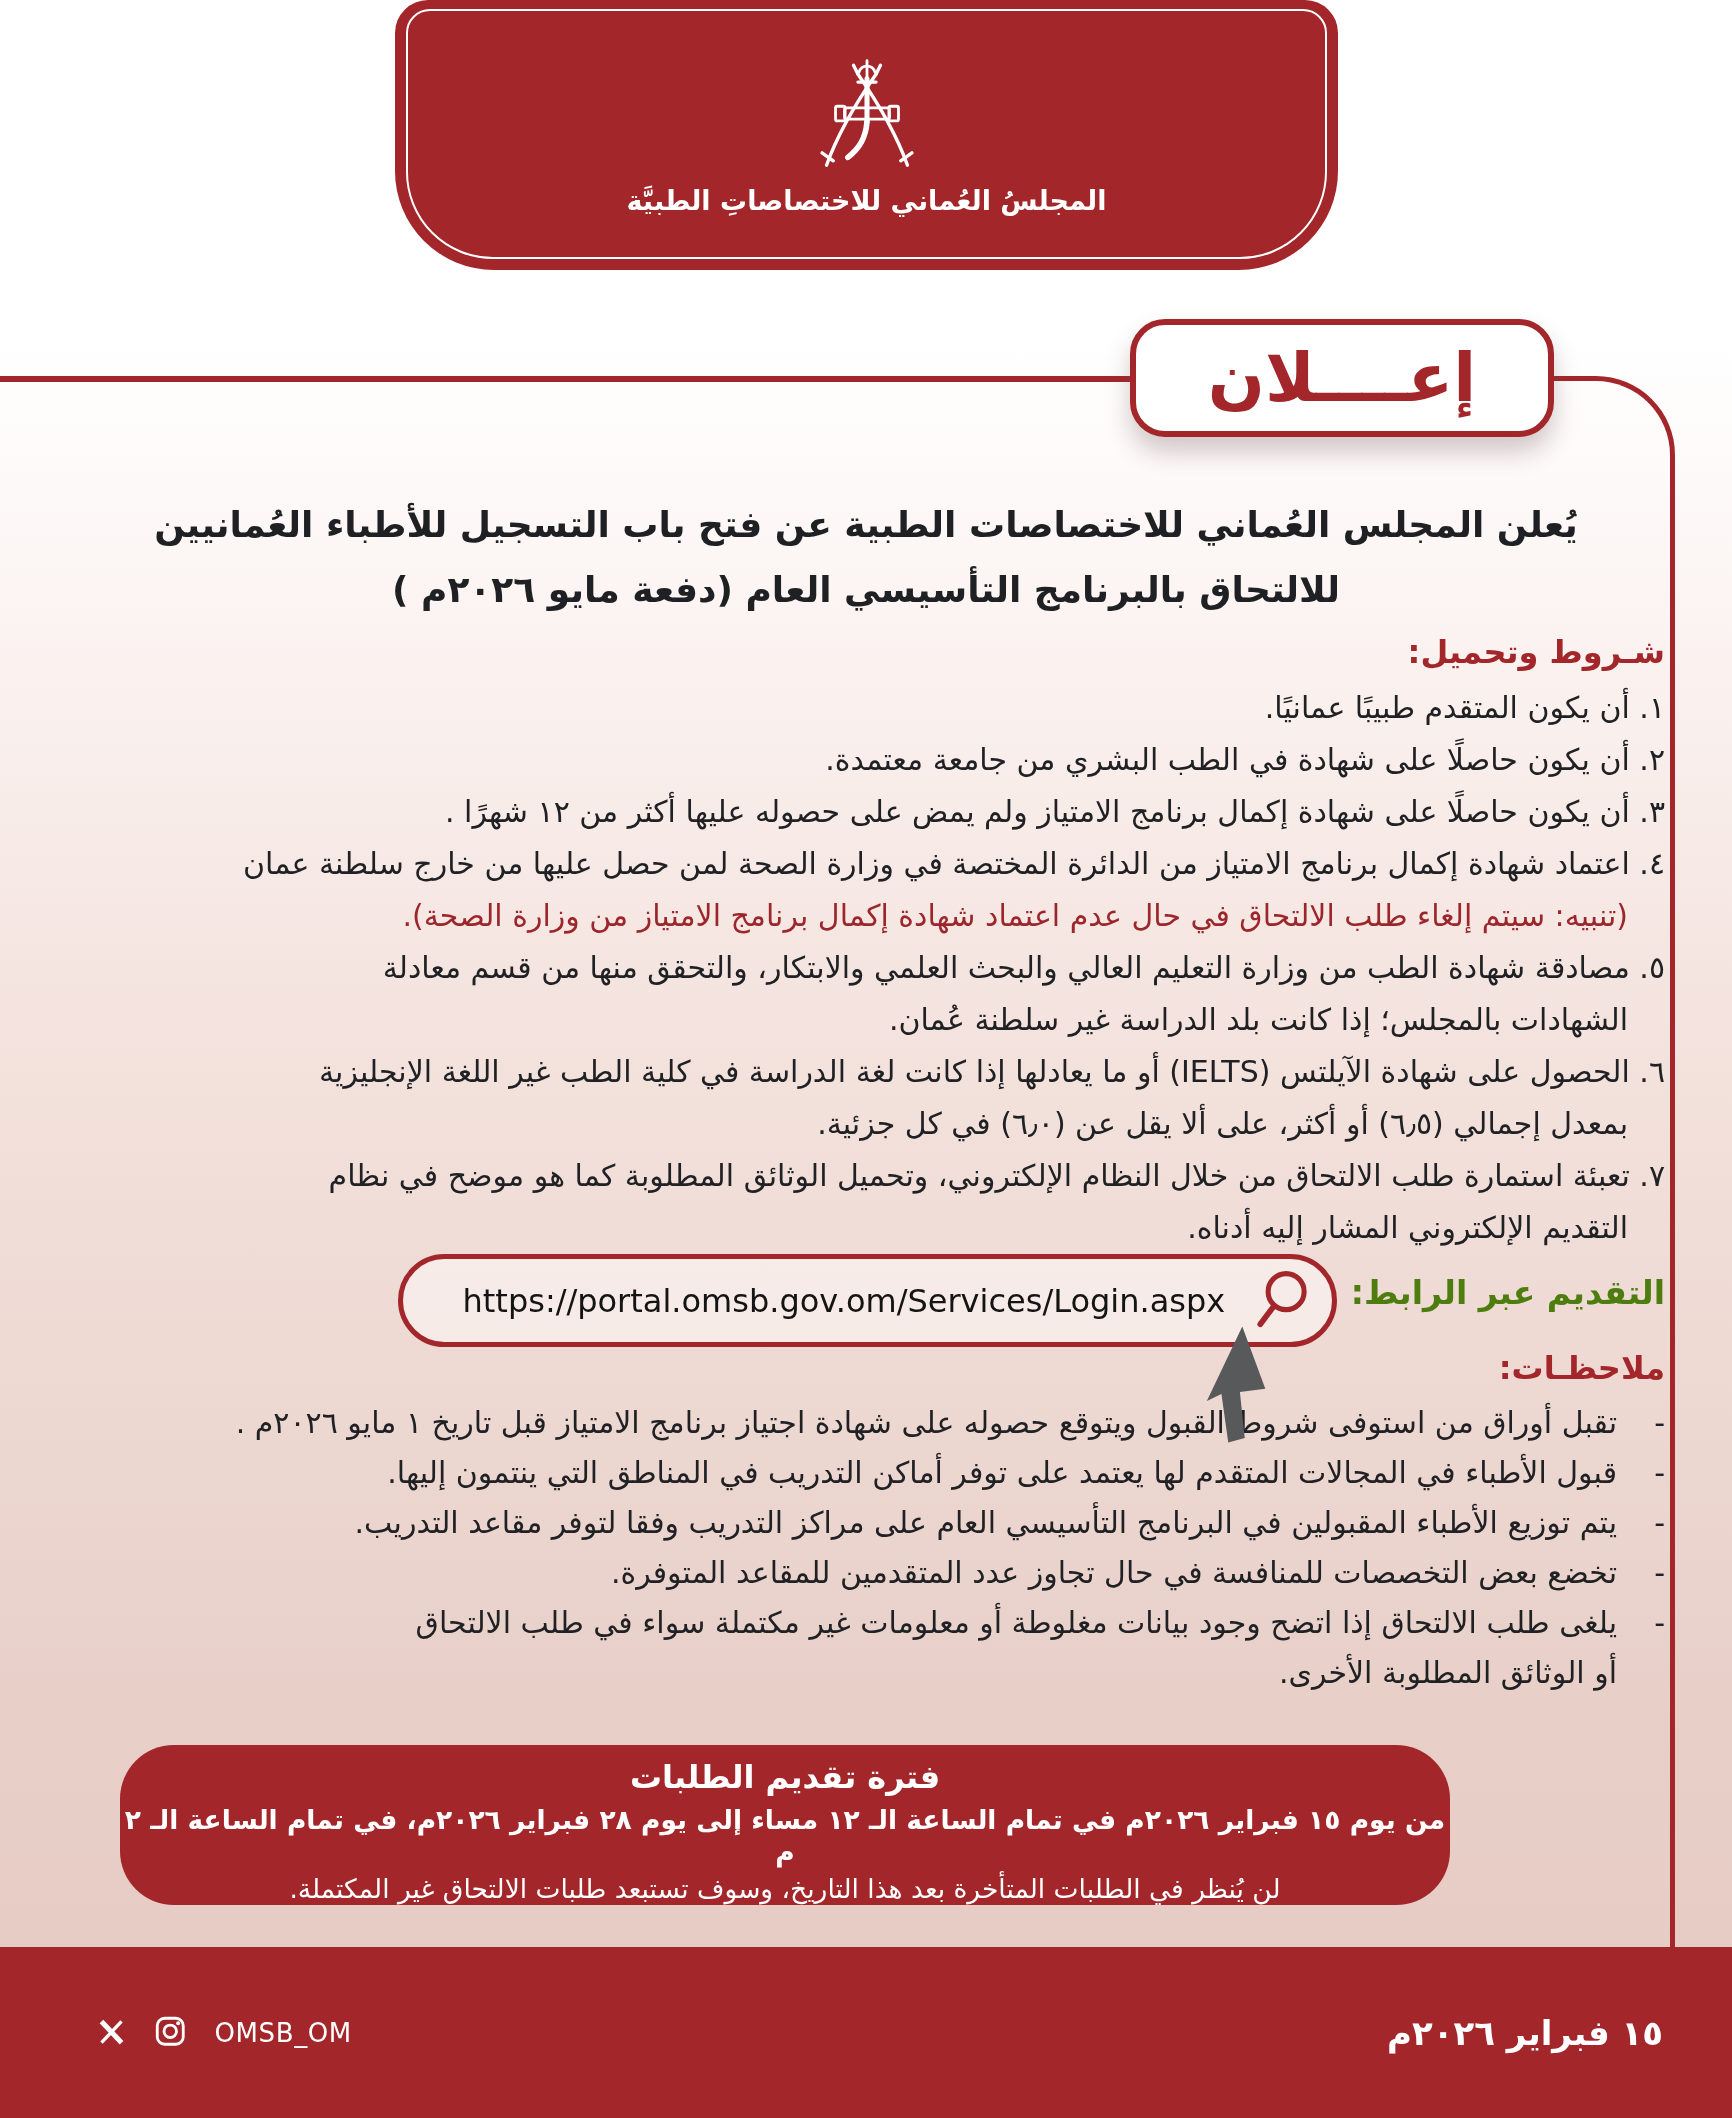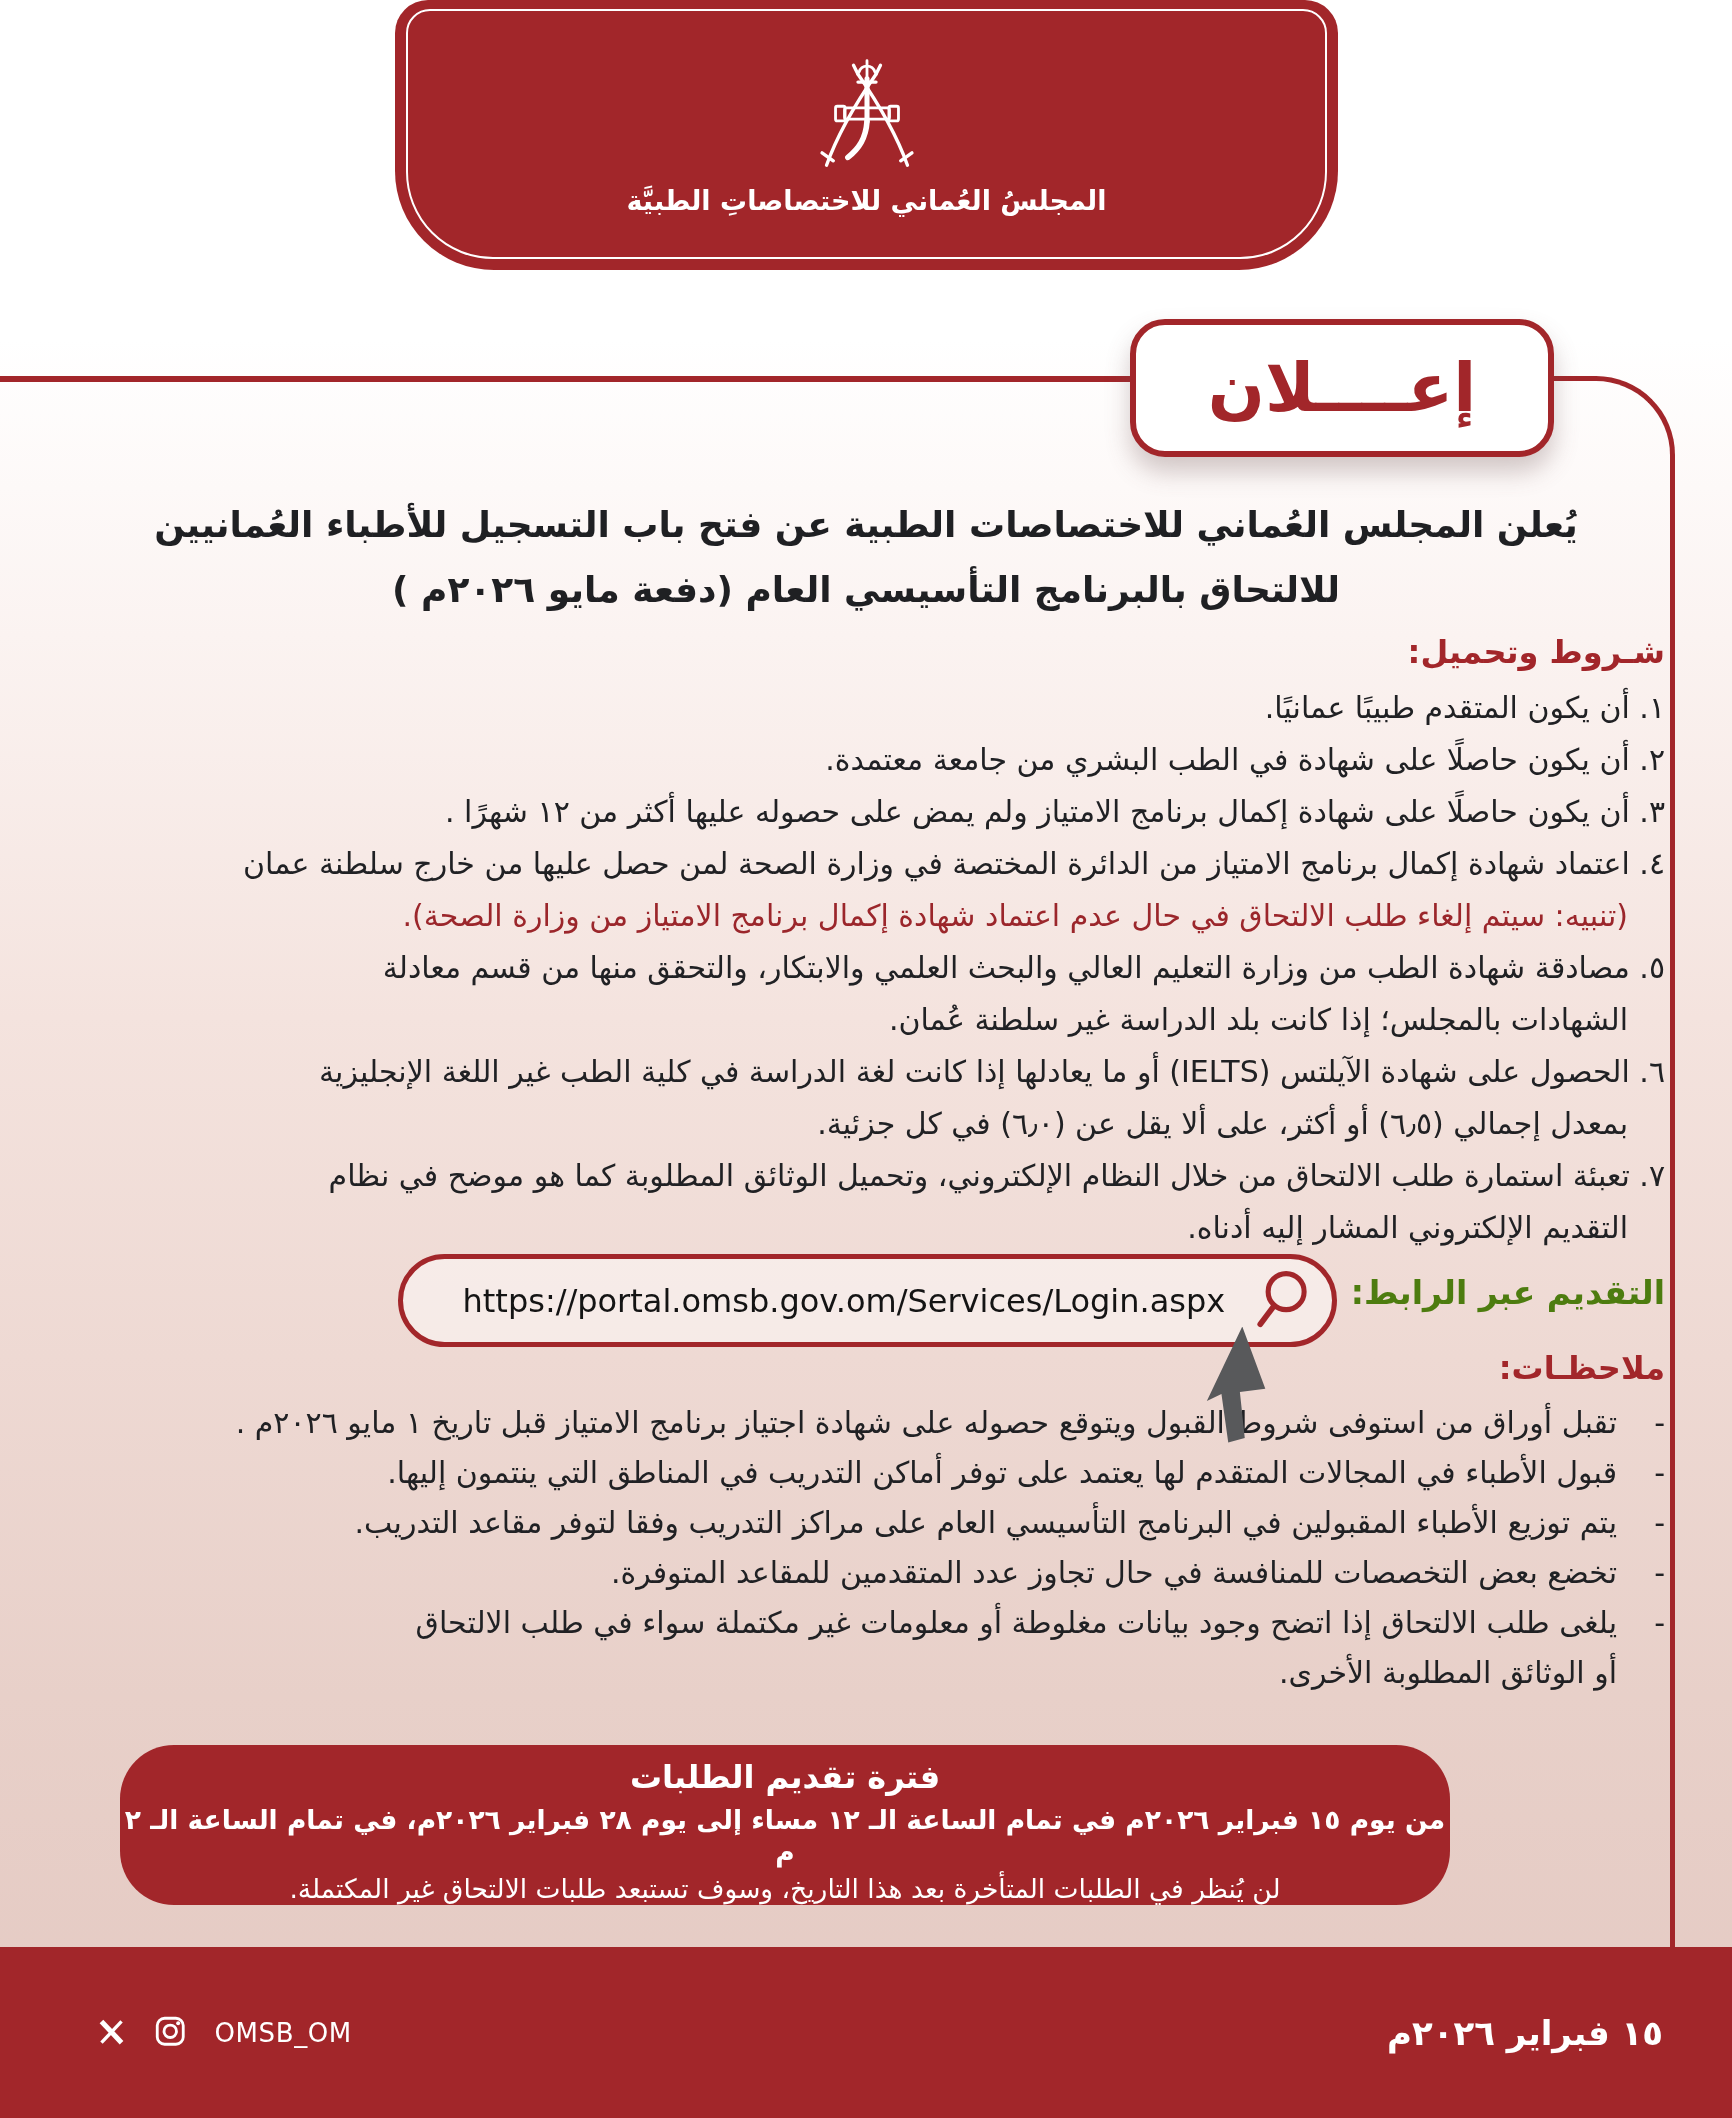--- a/index.html
+++ b/index.html
@@ -32,21 +32,21 @@
   
   .line-left{left:0;top:376px;width:1134px;height:5.6px;background:#A2262A;z-index:1;}
   .frame-right{
     left:1550px;top:376px;width:120px;height:1573px;
     border-top:5.6px solid #A2262A;border-right:5.6px solid #A2262A;
     border-top-right-radius:79px;z-index:1;
   }
 
   
   .badge{
-    left:1130px;top:319px;width:424px;height:138px;
+    left:1130px;top:319px;width:424px;height:118px;
     background:#ffffff;border:6.2px solid #A2262A;border-radius:35px;
     box-shadow:0 14.7px 24px rgba(110,80,80,.30);
     display:flex;align-items:center;justify-content:center;
     z-index:5;box-sizing:border-box;
   }
   .badge-label{color:#A2262A;font-size:67px;font-weight:bold;line-height:1;}
 
   
   .title-wrap{left:79px;right:79px;top:492px;text-align:center;color:#1f2023;z-index:2;}
   .title-line{font-size:36px;font-weight:bold;line-height:65px;}

